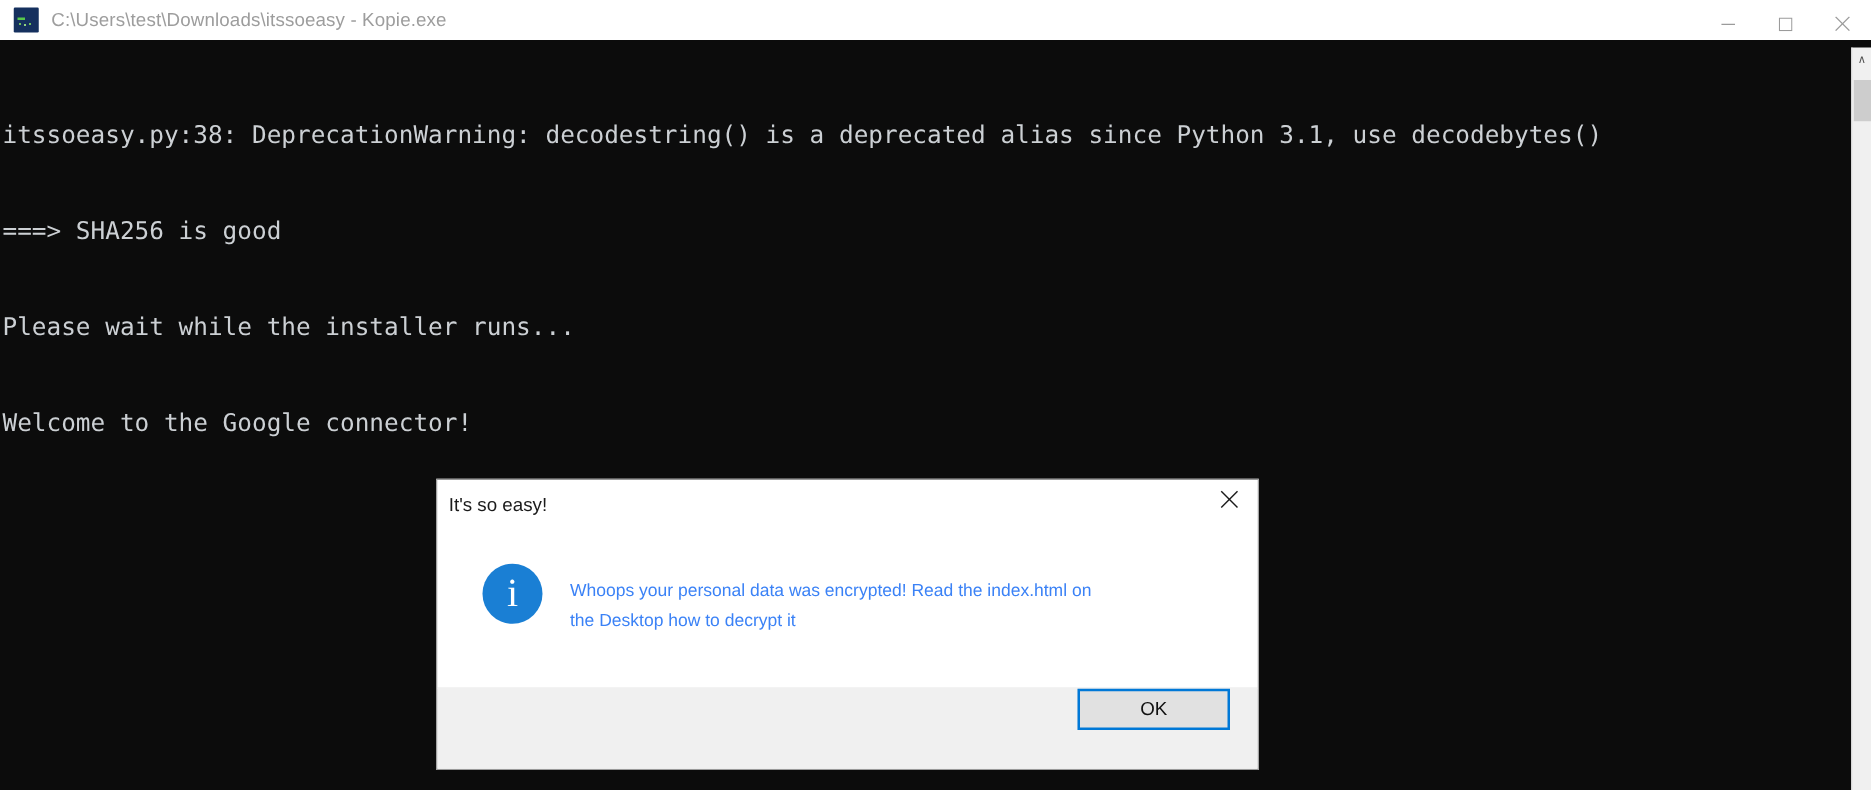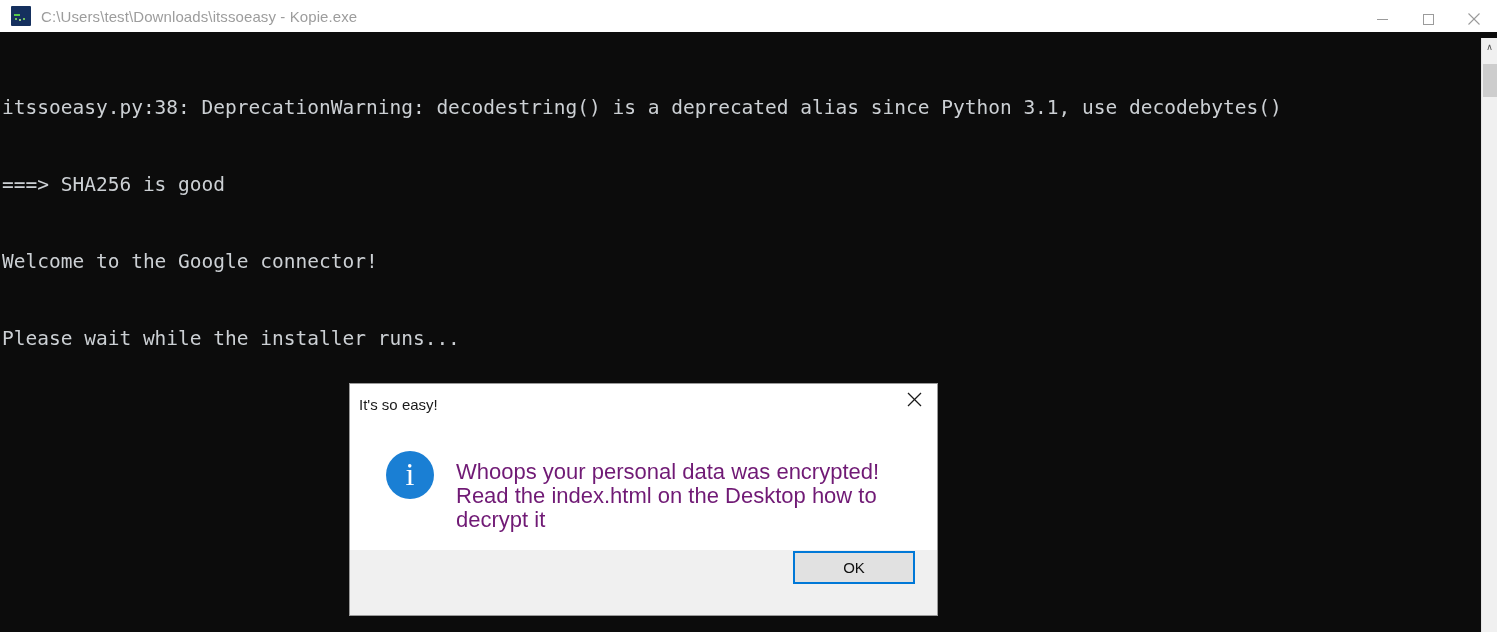--- a/index.html
+++ b/index.html
@@ -126,21 +126,21 @@
     width: 15px;
     height: 33px;
     background: #cdcdcd;
   }
 
   
   .dialog {
     position: absolute;
     left: 349px;
     top: 383px;
-    width: 589px;
+    width: 658px;
     height: 233px;
     background: #ffffff;
     border: 1px solid #9a9a9a;
     box-sizing: border-box;
     display: flex;
     flex-direction: column;
   }
   .dlg-titlebar {
     height: 44px;
     flex: none;
@@ -186,22 +186,22 @@
   .info-icon .glyph {
     color: #ffffff;
     font-family: "Liberation Serif", serif;
     font-size: 32px;
     line-height: 1;
     font-weight: 400;
     position: relative;
     top: -1px;
   }
   .dlg-message {
-    font-size: 22px;
-    color: #701a75;
+    font-size: 14px;
+    color: #3b82f6;
     line-height: 24px;
     margin-left: 22px;
     margin-top: 10px;
     max-width: 440px;
   }
   .dlg-footer {
     height: 65px;
     flex: none;
     background: #f0f0f0;
     border-top: 1px solid #f0f0f0;
@@ -255,22 +255,22 @@
           <line x1="11.5" y1="0.5" x2="0.5" y2="11.5" stroke="#9b9b9b" stroke-width="1.1"></line>
         </svg>
       </div>
     </div>
   </div>
 
   <div class="console">
     <div class="console-text">
       <span class="line">itssoeasy.py:38: DeprecationWarning: decodestring() is a deprecated alias since Python 3.1, use decodebytes()</span>
       <span class="line">===&gt; SHA256 is good</span>
+      <span class="line">Please wait while the installer runs...</span>
       <span class="line">Welcome to the Google connector!</span>
-      <span class="line">Please wait while the installer runs...</span>
     </div>
   </div>
 
   <div class="scrollbar">
     <div class="sb-arrow">∧</div>
     <div class="sb-thumb"></div>
   </div>
 
   <div class="dialog">
 

